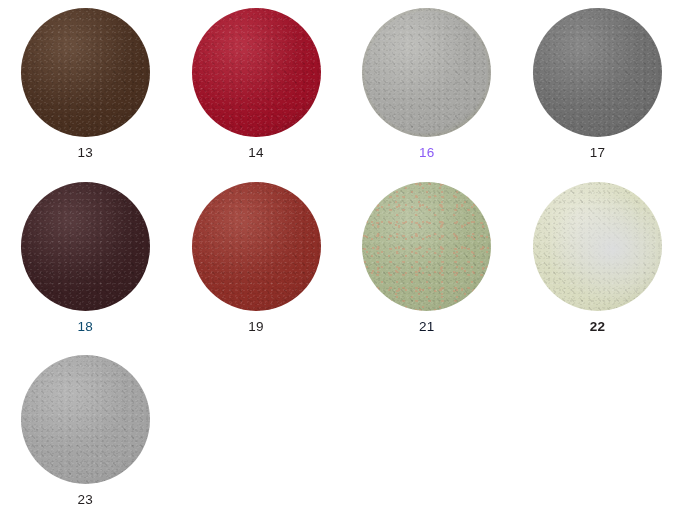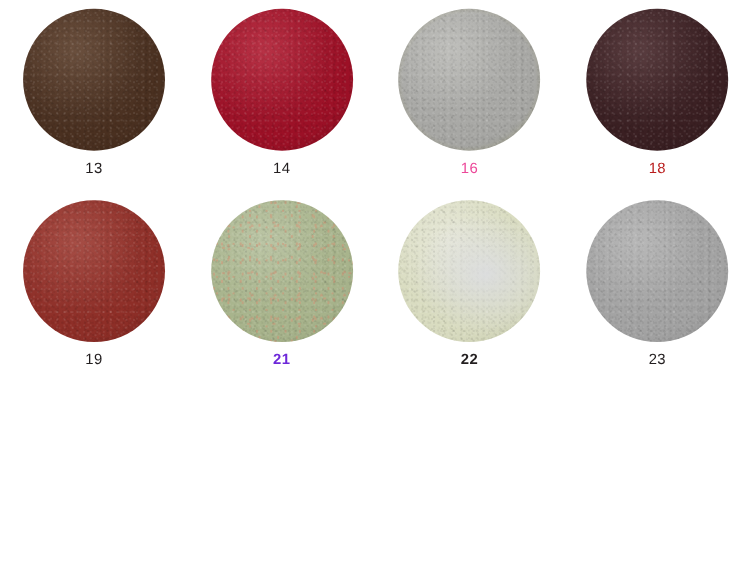--- a/index.html
+++ b/index.html
@@ -152,53 +152,62 @@
     </div>
 
 
     <div class="swatch-cell">
       <div class="swatch-disc-wrap" style="width: 129px; height: 129px;">
         <div class="swatch-disc" style="background: radial-gradient(circle at 36% 28%, rgb(184, 184, 180) 0%, rgb(168, 168, 165) 48%, rgb(168, 168, 165) 72%, rgb(154, 156, 138) 100%);"></div>
         <div class="rim-overlay" style="background: radial-gradient(circle, rgba(0, 0, 0, 0) 0%, rgba(0, 0, 0, 0) 66%, rgb(157, 154, 98) 92%, rgb(157, 154, 98) 100%); opacity: 0.55;"></div>
         <div class="bloom-overlay"></div>
         <div class="speckle-overlay"></div>
       </div>
-      <div class="swatch-label" style="color: #ec4899;">16</div>
-    </div>
-
+      <div class="swatch-label" style="color: #8b5cf6;">16</div>
+    </div>
+
+    <div class="swatch-cell">
+      <div class="swatch-disc-wrap" style="width: 129px; height: 129px;">
+        <div class="swatch-disc" style="background: radial-gradient(circle at 36% 28%, rgb(124, 124, 124) 0%, rgb(110, 110, 110) 48%, rgb(110, 110, 110) 72%, rgb(96, 96, 96) 100%);"></div>
+        <div class="rim-overlay"></div>
+        <div class="bloom-overlay"></div>
+        <div class="speckle-overlay"></div>
+      </div>
+      <div class="swatch-label" style="color: rgb(35, 31, 32);">17</div>
+    </div>
 
     <div class="swatch-cell">
       <div class="swatch-disc-wrap" style="width: 129px; height: 129px;">
         <div class="swatch-disc" style="background: radial-gradient(circle at 36% 28%, rgb(71, 39, 42) 0%, rgb(58, 31, 34) 48%, rgb(58, 31, 34) 72%, rgb(46, 24, 27) 100%);"></div>
         <div class="rim-overlay"></div>
         <div class="bloom-overlay"></div>
         <div class="speckle-overlay"></div>
       </div>
-      <div class="swatch-label" style="color: #b91c1c;">18</div>
+      <div class="swatch-label" style="color: #0c4a6e;">18</div>
     </div>
 
     <div class="swatch-cell">
       <div class="swatch-disc-wrap" style="width: 129px; height: 129px;">
         <div class="swatch-disc" style="background: radial-gradient(circle at 36% 28%, rgb(157, 58, 49) 0%, rgb(142, 46, 39) 48%, rgb(142, 46, 39) 72%, rgb(118, 36, 31) 100%);"></div>
         <div class="rim-overlay"></div>
         <div class="bloom-overlay"></div>
         <div class="speckle-overlay"></div>
       </div>
       <div class="swatch-label" style="color: rgb(35, 31, 32); text-align: right;">19</div>
     </div>
 
 
     <div class="swatch-cell">
       <div class="swatch-disc-wrap" style="width: 129px; height: 129px;">
         <div class="swatch-disc" style="background: radial-gradient(circle at 36% 28%, rgb(180, 191, 155) 0%, rgb(168, 180, 140) 48%, rgb(168, 180, 140) 72%, rgb(151, 166, 124) 100%);"></div>
         <div class="rim-overlay"></div>
         <div class="bloom-overlay"></div>
         <div class="speckle-overlay" style="background-image: radial-gradient(circle at 20% 15%, rgb(217, 143, 114) 0px, rgb(217, 143, 114) 1.2px, transparent 1.3px), radial-gradient(circle at 58% 34%, rgb(217, 143, 114) 0px, rgb(217, 143, 114) 1.1px, transparent 1.2px), radial-gradient(circle at 77% 12%, rgb(217, 143, 114) 0px, rgb(217, 143, 114) 1.3px, transparent 1.4px), radial-gradient(circle at 34% 66%, rgb(217, 143, 114) 0px, rgb(217, 143, 114) 1px, transparent 1.1px), radial-gradient(circle at 86% 74%, rgb(217, 143, 114) 0px, rgb(217, 143, 114) 1.2px, transparent 1.3px), radial-gradient(circle at 48% 88%, rgb(217, 143, 114) 0px, rgb(217, 143, 114) 1.1px, transparent 1.2px); background-size: 13px 13px, 17px 17px, 21px 21px, 15px 15px, 19px 19px, 23px 23px; opacity: 0.45;"></div>
       </div>
-      <div class="swatch-label" style="color: #6d28d9; font-weight: bold;">21</div>
+      <div class="swatch-label" style="color: #0f172a;">21</div>
     </div>
 
     <div class="swatch-cell">
       <div class="swatch-disc-wrap" style="width: 129px; height: 129px;">
         <div class="swatch-disc" style="background: radial-gradient(circle at 36% 28%, rgb(228, 229, 212) 0%, rgb(217, 220, 192) 48%, rgb(217, 220, 192) 72%, rgb(205, 210, 179) 100%);"></div>
         <div class="rim-overlay"></div>
         <div class="bloom-overlay" style="background: radial-gradient(at 62% 52%, rgb(220, 221, 226) 0%, rgba(220, 221, 226, 0.55) 26%, rgba(220, 221, 226, 0) 58%); opacity: 0.85;"></div>
         <div class="speckle-overlay"></div>
       </div>
       <div class="swatch-label" style="color: rgb(35, 31, 32); font-weight: bold;">22</div>

